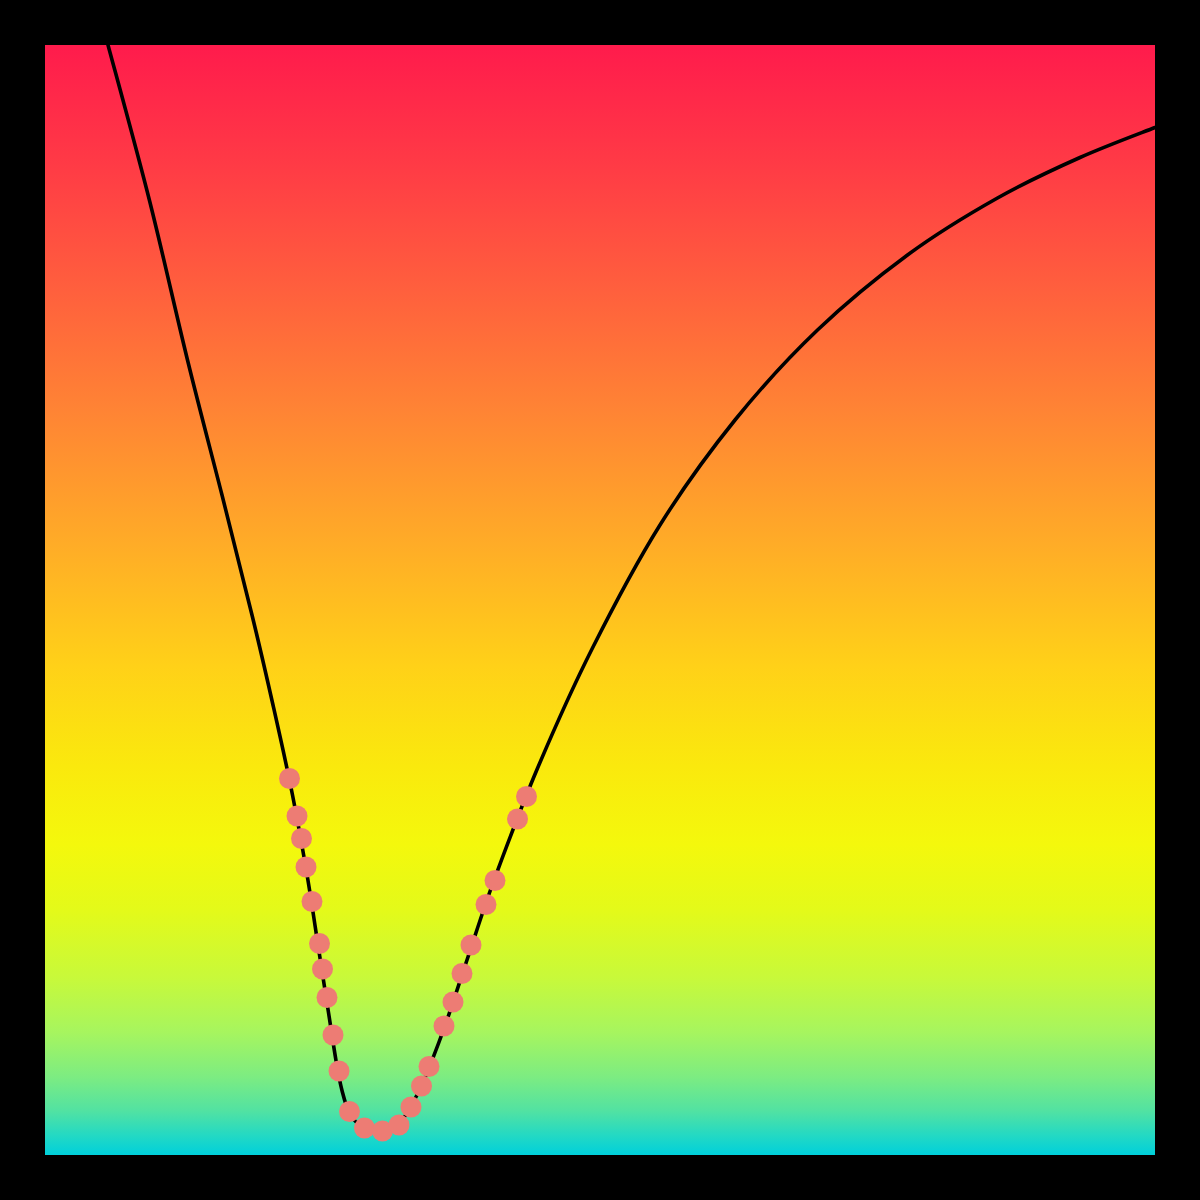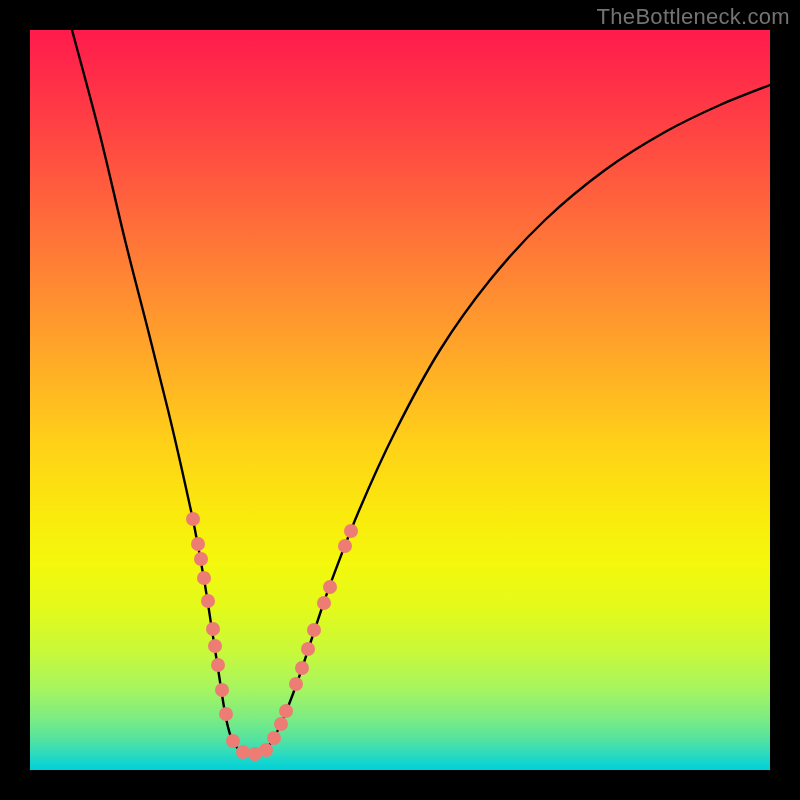--- a/index.html
+++ b/index.html
@@ -72,21 +72,20 @@
     stroke-linecap: round;
   }
   .marker {
     fill: #ed7c74;
   }
 </style>
 </head>
 <body>
 
 <div class="frame">
-  <div class="watermark">TheBottleneck.com</div>
 
   <div class="plot-area">
     <div class="gradient-bg"></div>
     <svg class="curve" viewBox="0 0 740 740">
       <path id="curve-path" class="curve-path" d="M 42 0 C 46.7 17.5, 61.2 70.0, 70 105 C 78.8 140.0, 87.0 177.5, 95 210 C 103.0 242.5, 110.8 271.7, 118 300 C 125.2 328.3, 132.3 356.7, 138 380 C 143.7 403.3, 147.5 420.0, 152 440 C 156.5 460.0, 161.2 480.8, 165 500 C 168.8 519.2, 172.2 538.3, 175 555 C 177.8 571.7, 179.7 585.0, 182 600 C 184.3 615.0, 187.0 632.2, 189 645 C 191.0 657.8, 192.5 668.3, 194 677 C 195.5 685.7, 196.5 691.2, 198 697 C 199.5 702.8, 200.7 707.8, 203 712 C 205.3 716.2, 208.8 719.8, 212 722 C 215.2 724.2, 218.7 725.0, 222 725 C 225.3 725.0, 229.0 723.8, 232 722 C 235.0 720.2, 237.3 717.7, 240 714 C 242.7 710.3, 245.3 705.3, 248 700 C 250.7 694.7, 252.7 690.3, 256 682 C 259.3 673.7, 263.7 662.3, 268 650 C 272.3 637.7, 276.7 623.8, 282 608 C 287.3 592.2, 292.3 575.8, 300 555 C 307.7 534.2, 317.2 508.5, 328 483 C 338.8 457.5, 351.3 429.2, 365 402 C 378.7 374.8, 394.2 345.3, 410 320 C 425.8 294.7, 442.5 271.7, 460 250 C 477.5 228.3, 495.8 208.3, 515 190 C 534.2 171.7, 555.0 154.7, 575 140 C 595.0 125.3, 615.8 112.8, 635 102 C 654.2 91.2, 672.5 82.8, 690 75 C 707.5 67.2, 731.7 58.3, 740 55"></path>
       <g id="markers">
           <circle cx="163" cy="489" r="7" class="marker"></circle>
           <circle cx="168" cy="514" r="7" class="marker"></circle>
           <circle cx="171" cy="529" r="7" class="marker"></circle>
           <circle cx="174" cy="548" r="7" class="marker"></circle>

